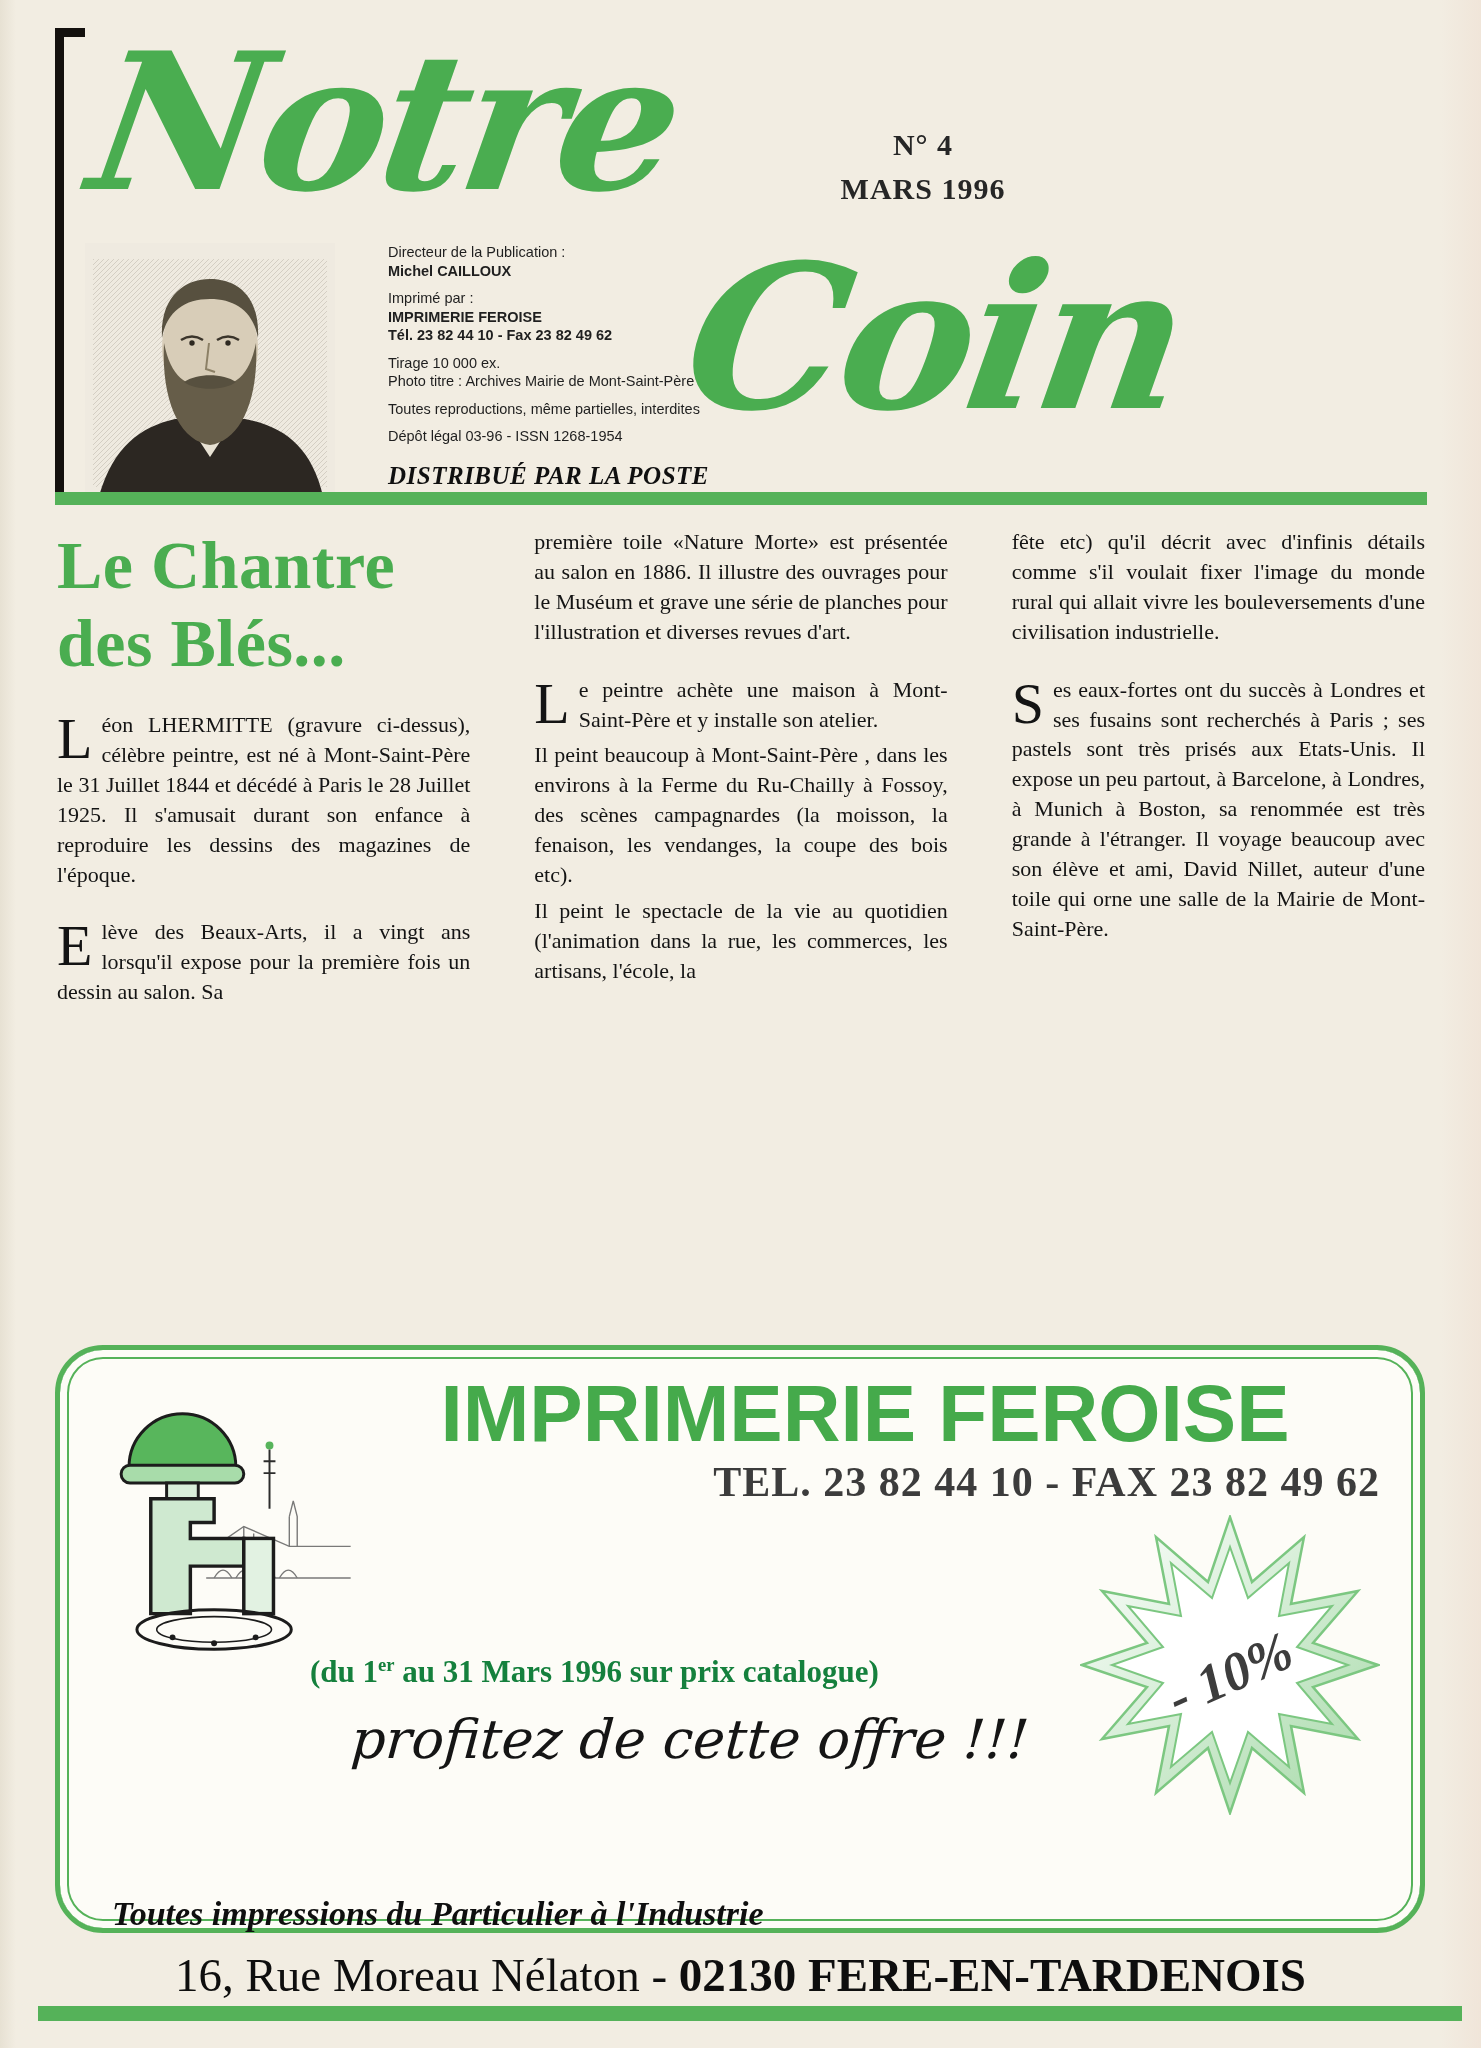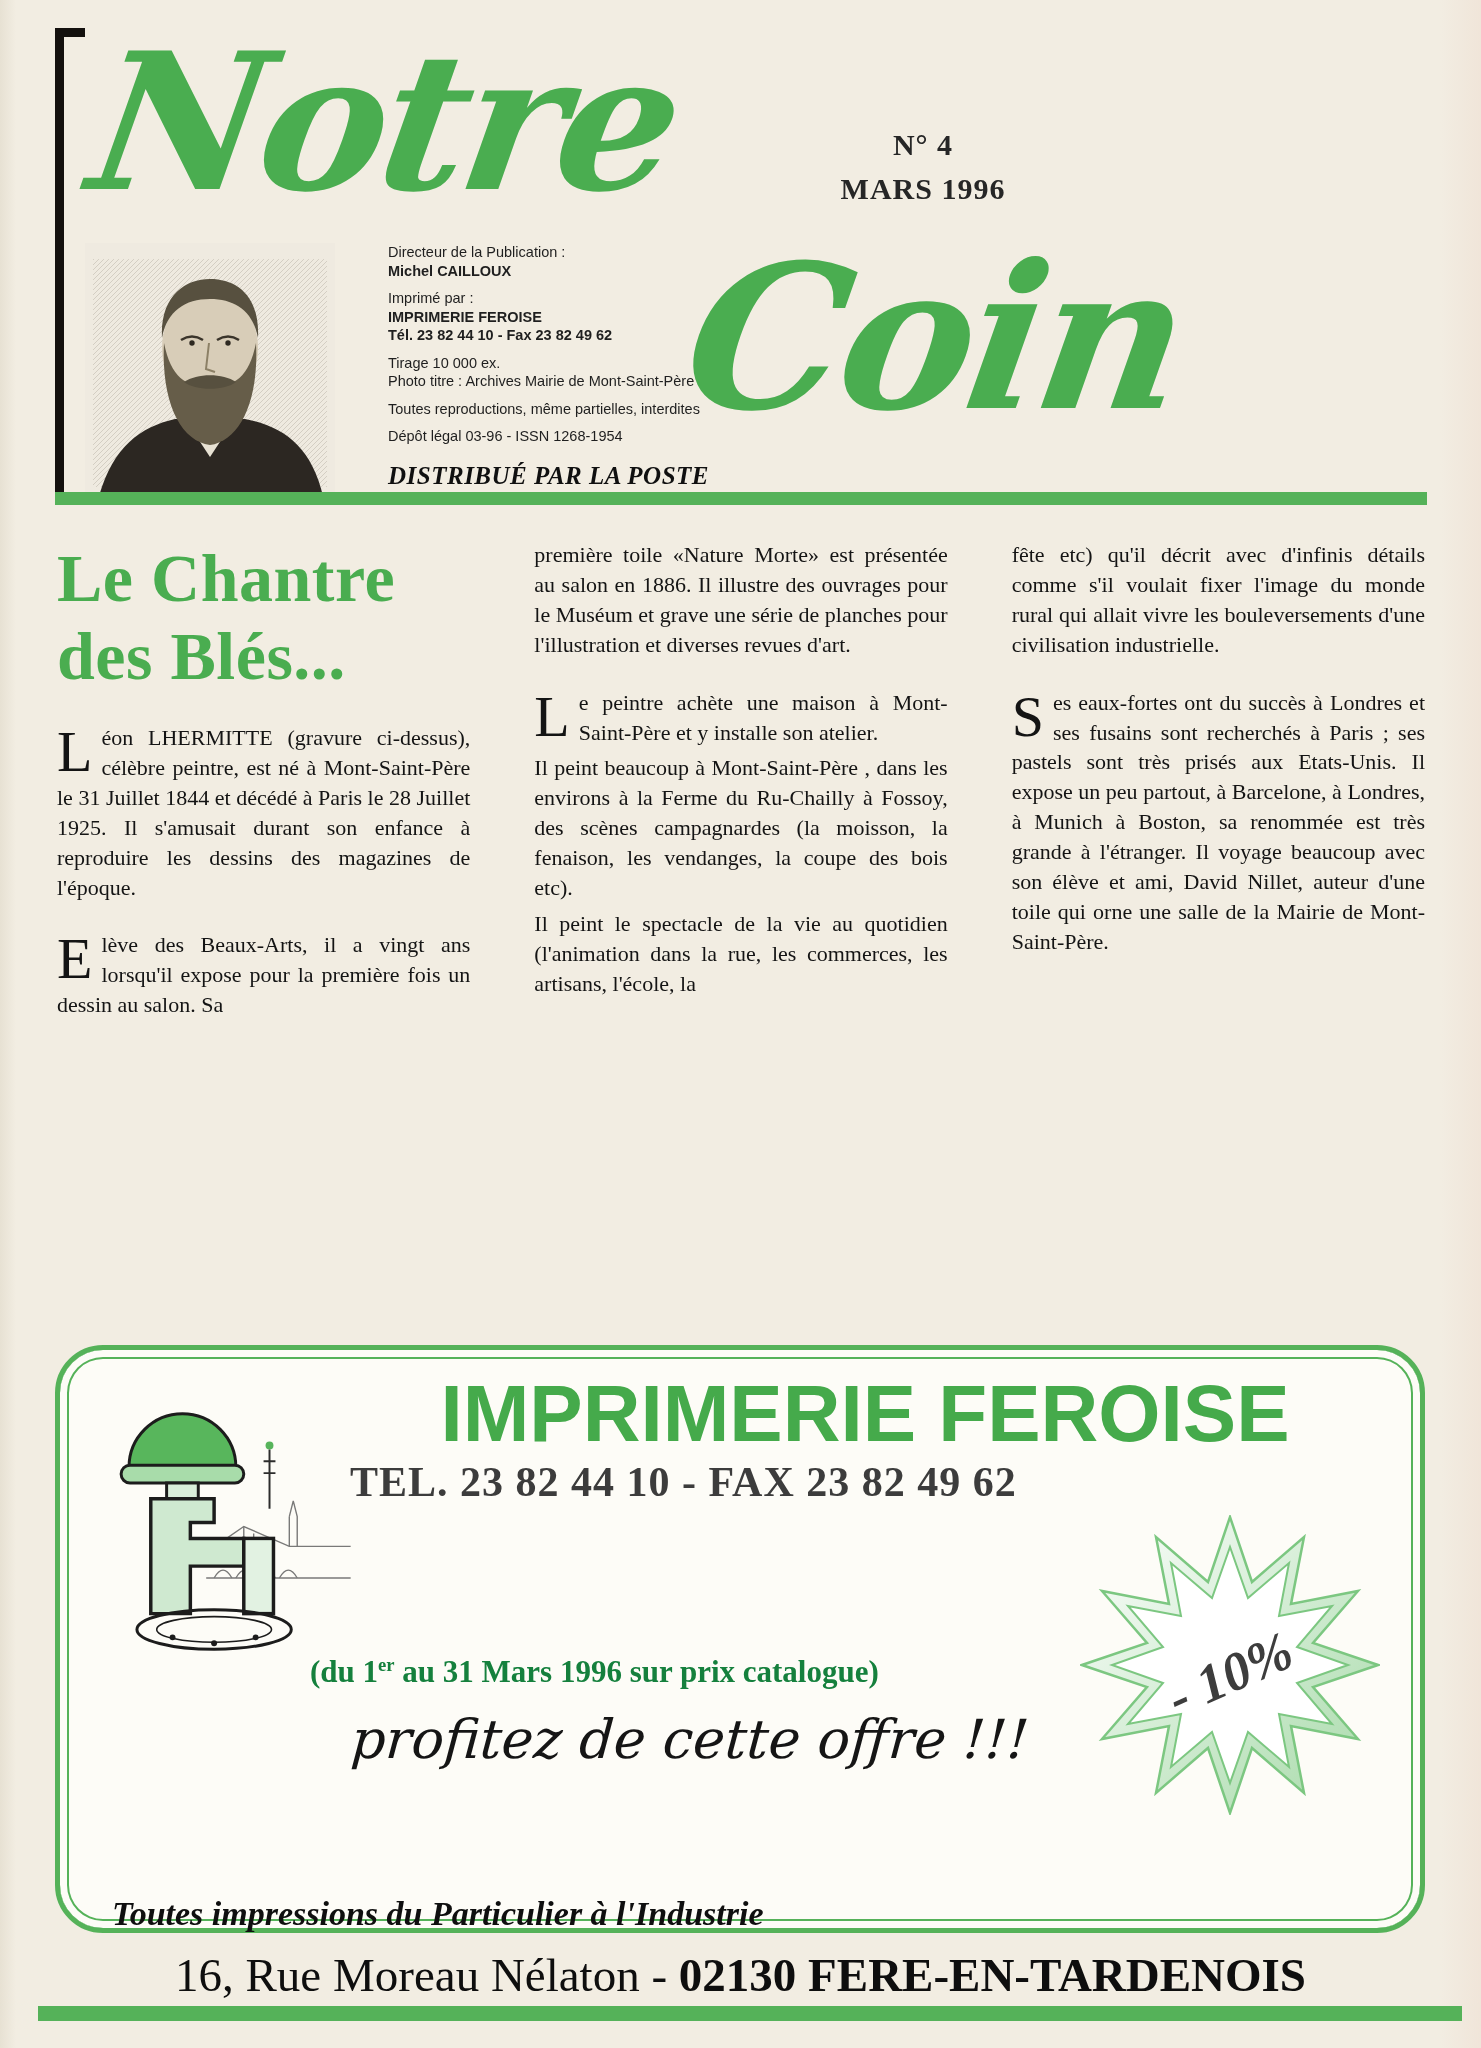--- a/index.html
+++ b/index.html
@@ -32,39 +32,39 @@
   .imprint { position:absolute; left:388px; top:243px; width:345px;
              font-family:"Liberation Sans", sans-serif; font-size:14.5px; line-height:1.28; color:#1f1f1f; }
   .imprint-group { margin-bottom:9px; }
   .b { font-weight:bold; }
   .distribution { margin-top:14px; font-family:"Liberation Serif", serif; font-weight:bold;
                   font-style:italic; font-size:25px; letter-spacing:0.5px; color:#101010; }
 
   .header-rule { position:absolute; left:55px; top:492px; width:1372px; height:13px; background:#55b259; }
 
   
-  .article { position:absolute; left:57px; top:540px; width:1368px;
+  .article { position:absolute; left:57px; top:527px; width:1368px;
              display:grid; grid-template-columns:1fr 1fr 1fr; column-gap:64px; }
   .article-title { font-weight:bold; color:#4aad50; font-size:68px; line-height:1.14;
                    letter-spacing:0.5px; margin-bottom:28px; }
   .body-p { font-size:22px; line-height:1.36; text-align:justify; color:#141414; }
   .gap { margin-top:28px; }
   .smallgap { margin-top:6px; }
   .dropcap { float:left; font-size:58px; line-height:48px; padding:5px 9px 0 0; color:#141414; }
 
   
   .ad-box { position:absolute; left:55px; top:1345px; width:1370px; height:588px;
             background:#fdfcf7; border:5px solid #55b259; border-radius:48px;
             box-shadow: inset 0 0 0 7px #fdfcf7, inset 0 0 0 9px #55b259; }
   .ad-logo { position:absolute; left:35px; top:40px; width:258px; height:282px; }
   .ad-logo svg { display:block; width:100%; height:100%; }
   .ad-company { position:absolute; left:290px; right:40px; top:18px; text-align:center;
                 font-family:"Liberation Sans", sans-serif; font-weight:bold; font-size:80px;
                 color:#45aa4b; letter-spacing:0px; white-space:nowrap; }
-  .ad-phone { position:absolute; left:290px; right:40px; top:108px; text-align:left;
+  .ad-phone { position:absolute; left:290px; right:40px; top:108px; text-align:right;
               font-weight:bold; font-size:42px; color:#3c3c3c; letter-spacing:1px; white-space:nowrap; }
   .ad-promo { position:absolute; left:240px; right:60px; top:192px; text-align:center;
               font-weight:bold; font-size:50px; color:#0d0d0d; z-index:2; white-space:nowrap; }
   .ad-star { position:absolute; left:1020px; top:165px; width:300px; height:300px; z-index:1; }
   .ad-star svg { display:block; width:100%; height:100%; }
   .star-label { position:absolute; left:50%; top:53%; transform:translate(-50%,-50%) rotate(-24deg);
                 font-weight:bold; font-style:italic; font-size:54px; color:#3d3d3d; white-space:nowrap; }
   .ad-conditions { position:absolute; left:250px; width:760px; top:304px; text-align:left;
                    font-weight:bold; font-size:31px; color:#15803d; white-space:nowrap; }
   .ad-conditions sup { font-size:0.6em; }

